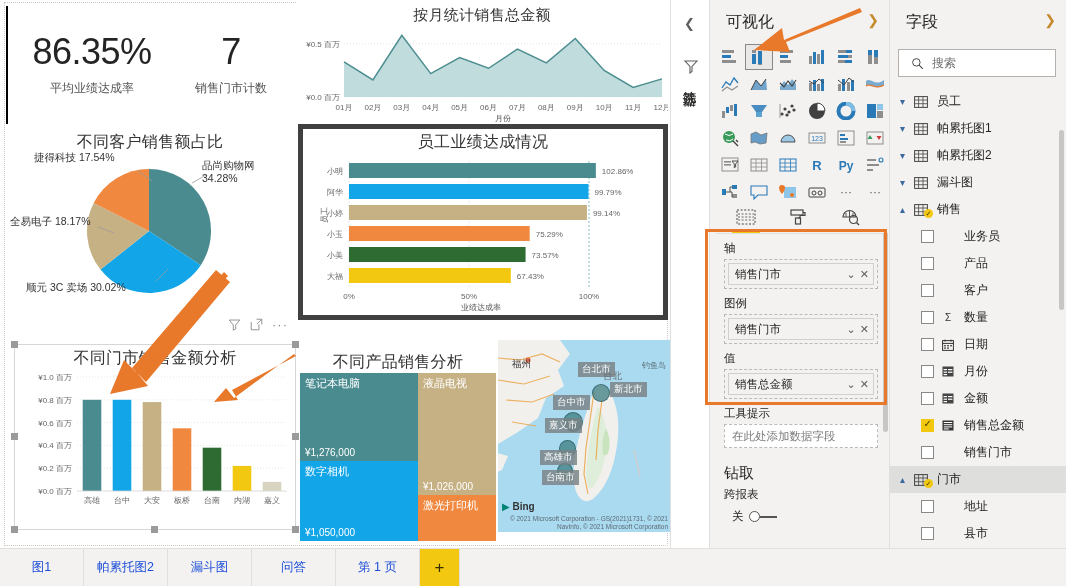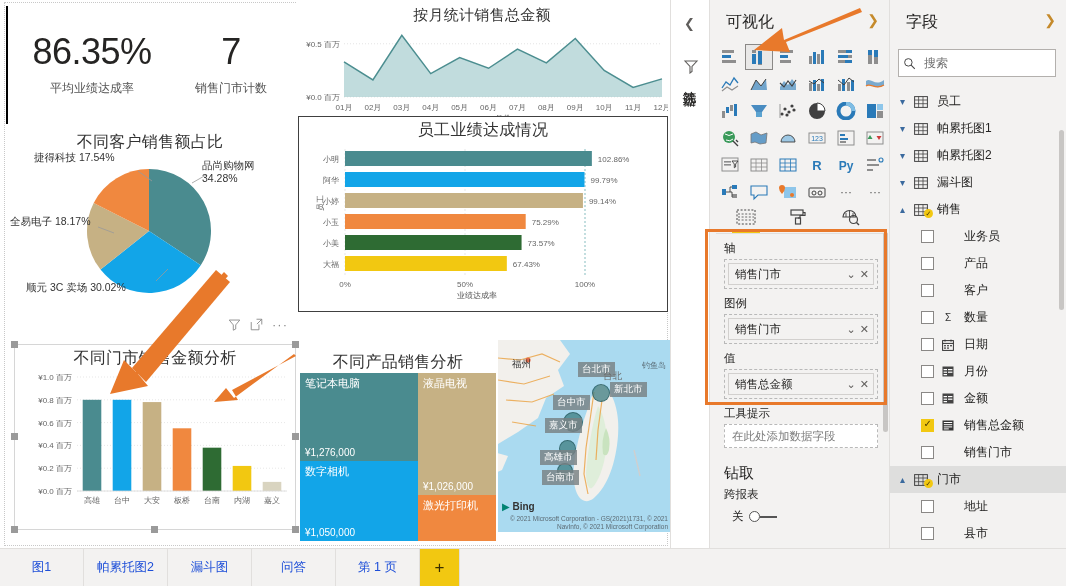--- a/index.html
+++ b/index.html
@@ -39,22 +39,22 @@
 
   
   .v-pie { left: 6px; top: 128px; width: 288px; height: 204px; }
   .v-pie .vis-title { margin-top: 4px; }
   .pie-wrap { position: relative; width: 100%; height: 170px; }
   .pie-lbl { position: absolute; font-size: 10.5px; color: #333; line-height: 1.25; }
   .vis-hdr-icons { position: absolute; right: 6px; bottom: 1px; display: flex; gap: 9px;
     align-items: center; color: #888; }
 
   
-  .v-bar { left: 298px; top: 116px; width: 370px; height: 196px;
-    border: 1px solid #404040; }
+  .v-bar { left: 298px; top: 124px; width: 370px; height: 196px;
+    border: 5px solid #404040; }
   .v-bar .vis-title { margin-top: 3px; }
 
   
   .v-col { left: 14px; top: 344px; width: 282px; height: 186px;
     border: 1px solid #d6d6d6; }
   .v-col .vis-title { margin-top: 3px; }
   .handle { position: absolute; width: 7px; height: 7px; background: #9a9a9a; }
 
   
   .v-tree { left: 300px; top: 340px; width: 196px; height: 192px; }
@@ -128,21 +128,21 @@
   .orange-box { position: absolute; left: 705px; top: 229px; width: 182px; height: 176px;
     border: 3px solid #e8792b; pointer-events: none; }
   .viz-scroll { position: absolute; right: 1px; top: 232px; width: 5px; height: 200px;
     background: #c8c6c4; border-radius: 3px; }
 
   
   .fieldpane { position: absolute; left: 890px; top: 0; width: 176px; height: 548px;
     background: #f3f2f1; }
   .search { position: absolute; left: 8px; top: 49px; width: 158px; height: 28px;
     background: #fff; border: 1px solid #b3b0ad; display: flex; align-items: center;
-    padding-left: 4px; gap: 8px; }
+    padding-left: 12px; gap: 8px; }
   .search-ph { font-size: 12px; color: #707070; }
   .flist { position: absolute; left: 0; top: 88px; width: 176px; bottom: 0;
     overflow: hidden; }
   .frow { height: 27px; display: flex; align-items: center; font-size: 12px;
     color: #252423; padding-left: 4px; }
   .frow.tbl { font-weight: normal; }
   .frow.tbl.active { background: #dededd; }
   .frow .caret { width: 17px; text-align: center; color: #3b6a9e; font-size: 10px; }
   .frow .tblicon { width: 20px; display: flex; align-items: center;
     justify-content: center; position: relative; }

